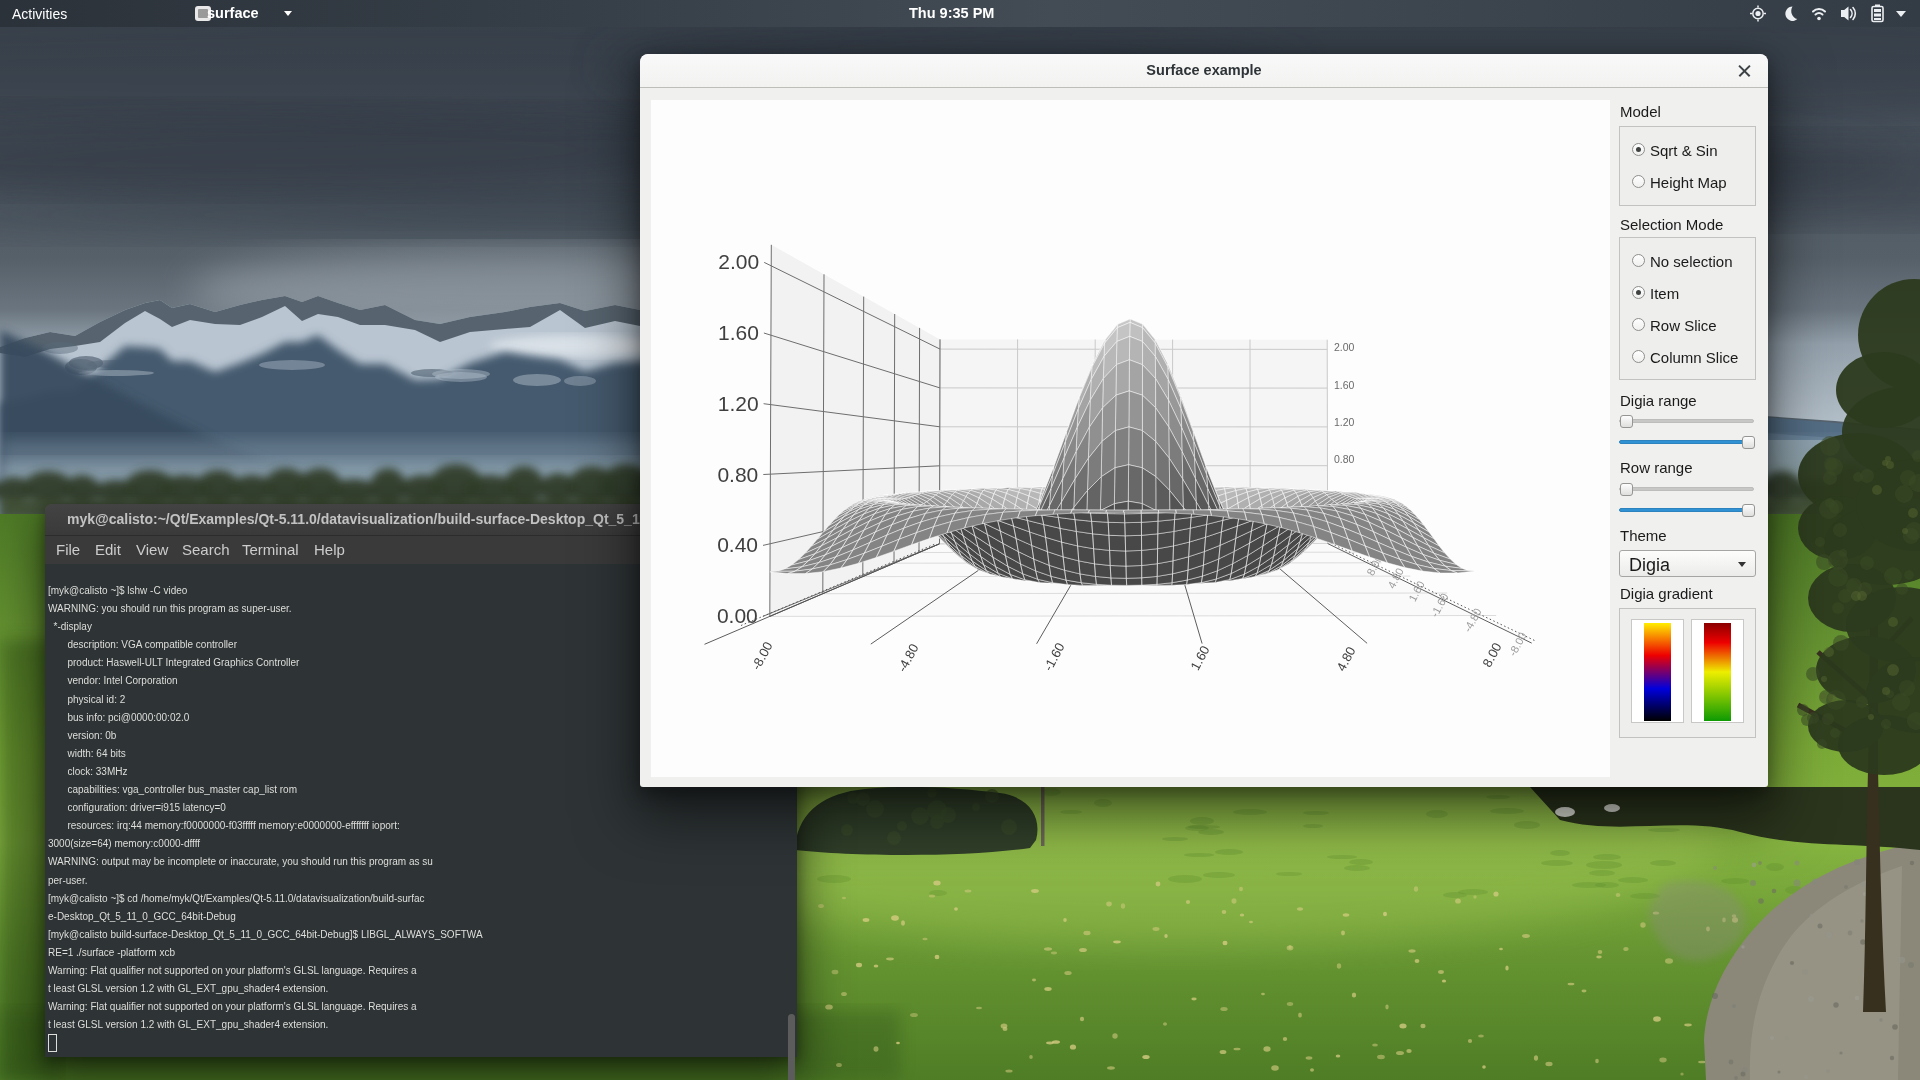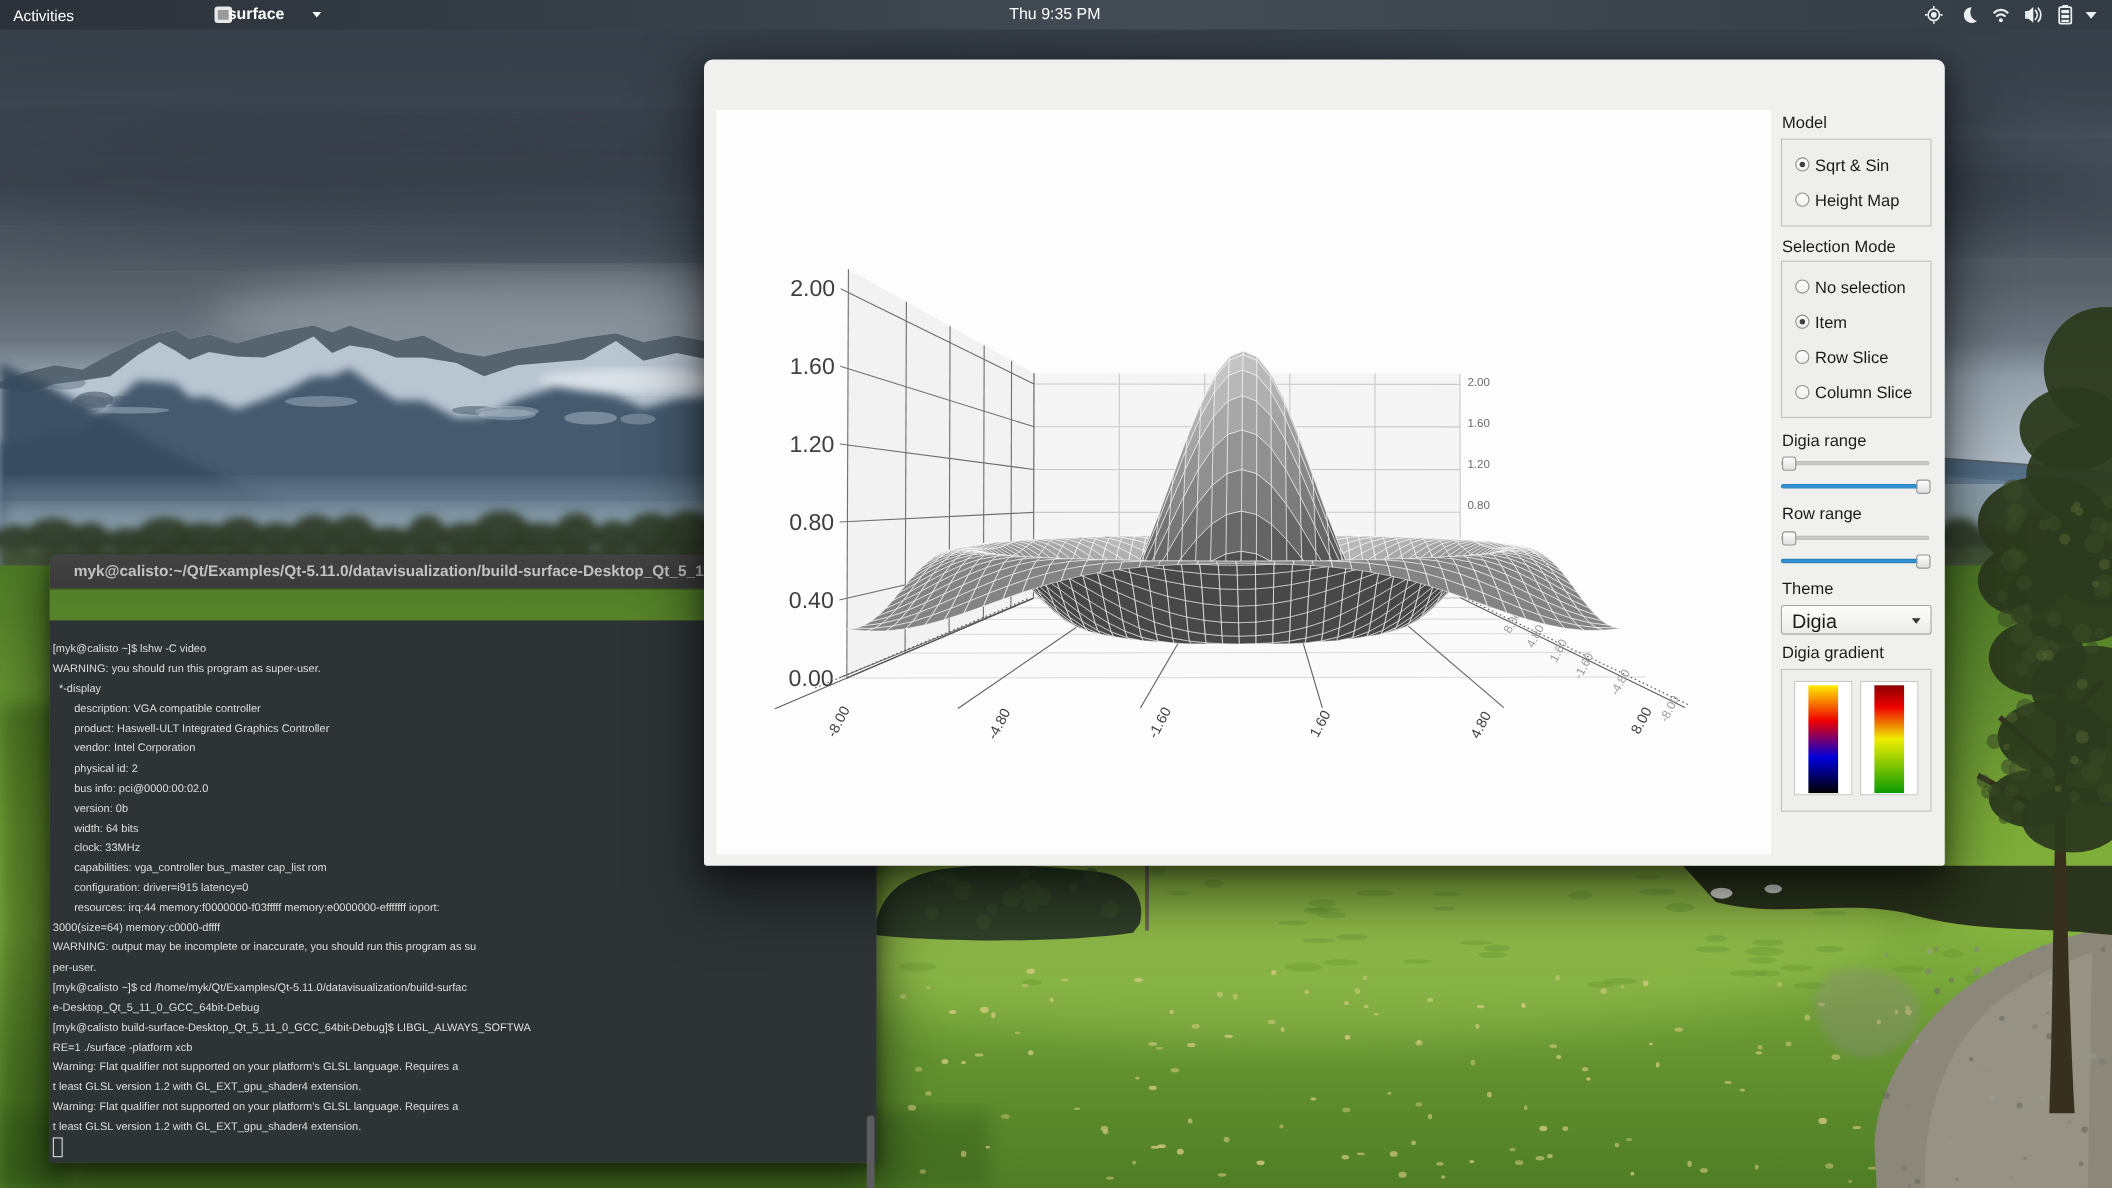--- a/index.html
+++ b/index.html
@@ -3,21 +3,21 @@
 * { margin:0; padding:0; box-sizing:border-box; }
 html,body { width:1920px; height:1080px; overflow:hidden; font-family:"Liberation Sans",sans-serif; }
 #desk { position:relative; width:1920px; height:1080px; background:#6b7885;padding-left:24px; }
 
 #topbar { position:absolute; left:0; top:0; width:1920px; height:27px; background:linear-gradient(90deg,#2b323a 0%,#363e47 30%,#434c55 55%,#3b444d 80%,#333b44 100%); color:#fff; z-index:50; }
 #topbar .act { position:absolute; left:12px; top:5.5px; font-size:14px; }
 #topbar .app { position:absolute; left:207px; top:5px; font-size:14.5px; font-weight:bold; }
 #topbar .appico { position:absolute; left:195px; top:6px; width:16px; height:15px; background:#e8e8e8; border-radius:3px; }
 #topbar .appico:after { content:""; position:absolute; left:3px; top:3px; width:10px; height:9px; background:#9a9a9a; border-radius:1px; }
 #topbar .caret { position:absolute; left:284px; top:11px; width:0; height:0; border-left:4.5px solid transparent; border-right:4.5px solid transparent; border-top:5.5px solid #fff; }
-#topbar .clock { position:absolute; left:909px; top:5px; width:100px; font-size:14.5px; font-weight:normal; text-align:center; }
+#topbar .clock { position:absolute; left:909px; top:5px; width:100px; font-size:14.5px; font-weight:bold; }
 #topbar .sysico { position:absolute; top:0; height:27px; }
 
 #term { position:absolute; left:45px; top:504px; width:752px; height:553px; z-index:10; box-shadow:0 18px 46px 6px rgba(0,0,0,0.5), 0 4px 14px rgba(0,0,0,0.4); border-radius:7px 7px 0 0; }
 #term .tbar { position:absolute; left:0; top:0; width:100%; height:32px; background:linear-gradient(#434343,#3a3a3a); border-radius:7px 7px 0 0; border-bottom:1px solid #2c2c2c; }
 #term .tbar .ttl { display:block; text-align:left; padding-left:22px; font-size:14px; font-weight:bold; color:#c2c2c2; line-height:31px; white-space:nowrap; overflow:hidden; }
 #term .mbar { position:absolute; left:0; top:32px; width:100%; height:28px; background:#3a3a3a; }
 #term .mbar span { position:absolute; top:5px; font-size:15px; color:#cccccc; }
 #term .body { position:absolute; left:0; top:60px; width:100%; height:493px; background:#2e3436; }
 #term pre { font-family:Liberation Sans, sans-serif; font-size:10px; line-height:18.1px; color:#dededa; padding:18px 0 0 3px; }
 #term .cursor { position:absolute; left:3px; top:470px; width:9px; height:18px; border:1.5px solid #dededa; }
@@ -588,20 +588,28 @@
       <rect x="126" y="18" width="7" height="2" fill="#eceff1"></rect>
     </g>
     <path d="M148,11 l5,6 l5,-6 Z" fill="#eceff1"></path>
   </svg>
 </div>
 
 <div id="term">
   <div class="tbar">
         <span class="ttl">myk@calisto:~/Qt/Examples/Qt-5.11.0/datavisualization/build-surface-Desktop_Qt_5_11_0_GCC_64bit-Debug</span>
       </div>
+  <div class="mbar">
+    <span style="left:11px">File</span>
+        <span style="left:50px">Edit</span>
+        <span style="left:91px">View</span>
+        <span style="left:137px">Search</span>
+        <span style="left:197px">Terminal</span>
+        <span style="left:269px">Help</span>
+  </div>
   <div class="body">
         <pre>[myk@calisto ~]$ lshw -C video
 WARNING: you should run this program as super-user.
   *-display
        description: VGA compatible controller
        product: Haswell-ULT Integrated Graphics Controller
        vendor: Intel Corporation
        physical id: 2
        bus info: pci@0000:00:02.0
        version: 0b
@@ -620,20 +628,24 @@
 Warning: Flat qualifier not supported on your platform's GLSL language. Requires a
 t least GLSL version 1.2 with GL_EXT_gpu_shader4 extension.
 Warning: Flat qualifier not supported on your platform's GLSL language. Requires a
 t least GLSL version 1.2 with GL_EXT_gpu_shader4 extension.</pre>
         <span class="cursor"></span>
         <span class="sbar"></span>
       </div>
 </div>
 
 <div id="win">
+  <div class="tbar">
+        <span class="ttl">Surface example</span>
+        <span class="close"></span>
+      </div>
   <svg width="959" height="677" viewBox="651 100 959 677" font-family="Liberation Sans, sans-serif" style="position:absolute;left:11px;top:46px">
         <rect x="651" y="100" width="959" height="677" fill="#fdfdfd"></rect>
         <polygon points="769.8,616.4 1475.2,615.5 1327.6,543.5 939.5,543.8" fill="#fafafa"></polygon>
         <polygon points="769.8,616.4 939.5,543.8 940,339.4 771.3,244.8" fill="#f2f2f2"></polygon>
         <polygon points="939.5,543.8 1327.6,543.5 1327.2,339.7 940,339.4" fill="#f5f5f5"></polygon>
         <line x1="939.5" y1="543.8" x2="940" y2="339.4" stroke="#c9c9c9" stroke-width="1"></line>
         <line x1="1017.3" y1="543.7" x2="1017.6" y2="339.4" stroke="#c9c9c9" stroke-width="1"></line>
         <line x1="1095" y1="543.7" x2="1095.2" y2="339.5" stroke="#c9c9c9" stroke-width="1"></line>
         <line x1="1172.6" y1="543.6" x2="1172.6" y2="339.6" stroke="#c9c9c9" stroke-width="1"></line>
         <line x1="1250.2" y1="543.5" x2="1250" y2="339.6" stroke="#c9c9c9" stroke-width="1"></line>

